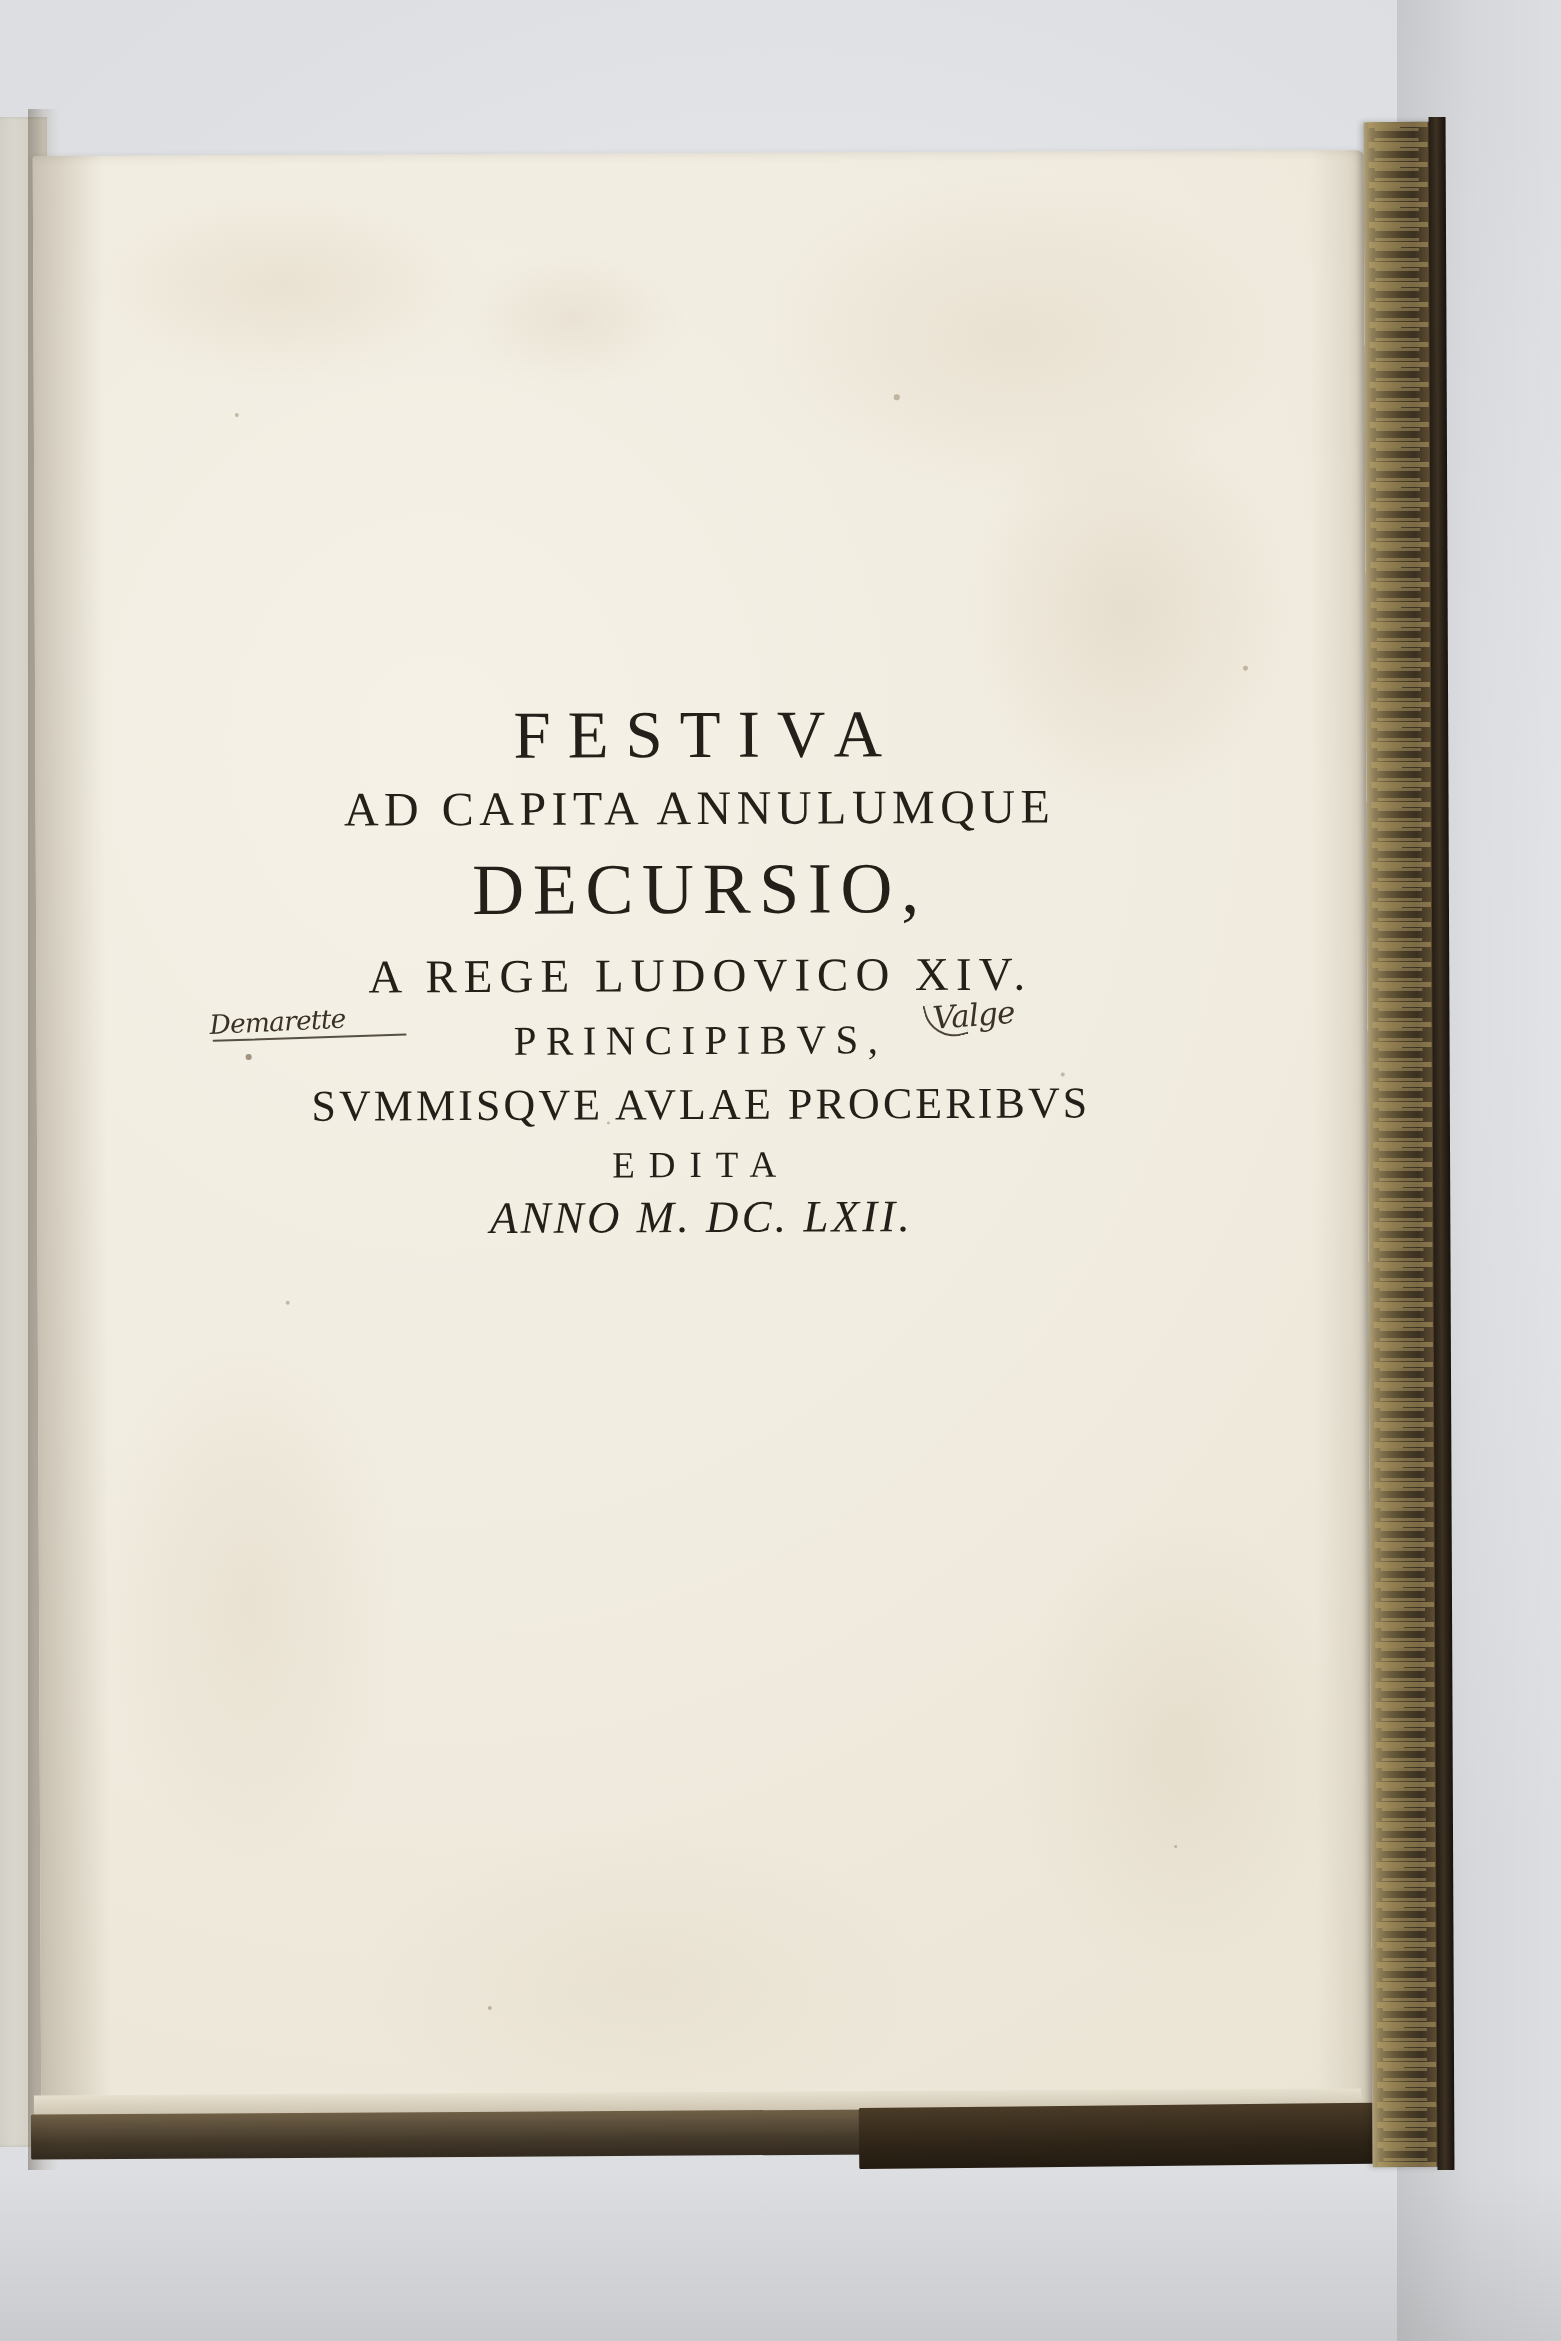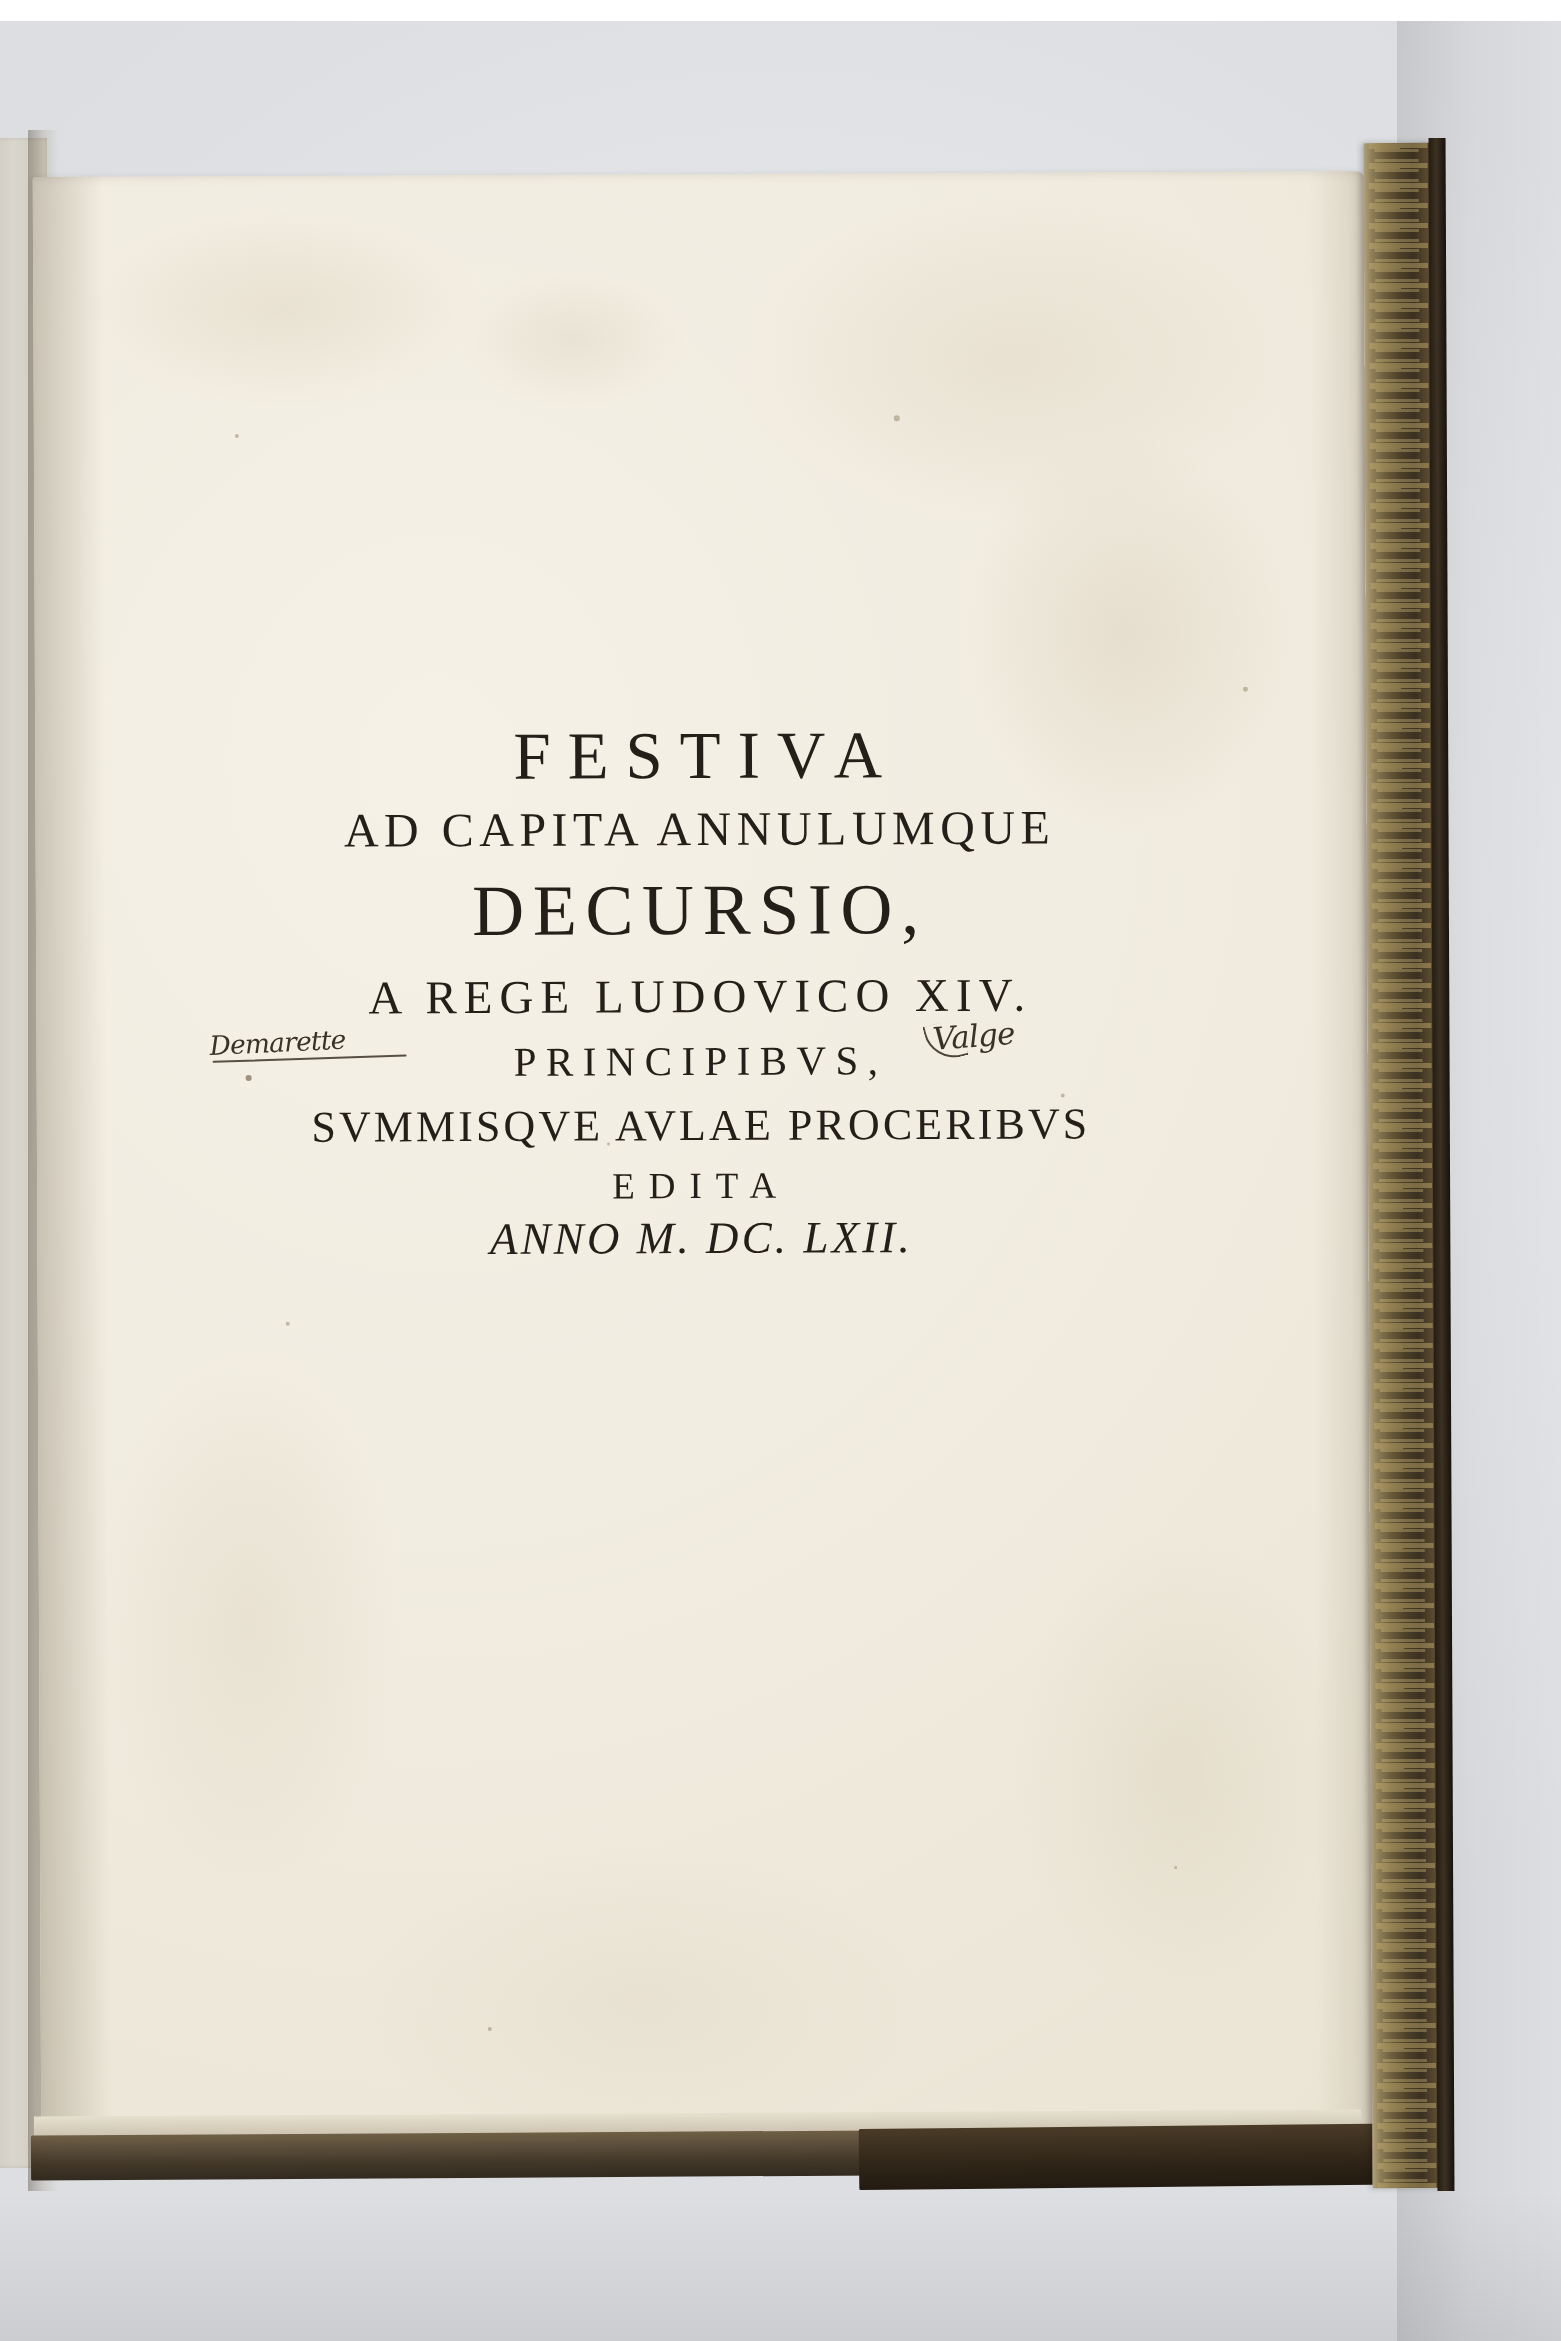--- a/index.html
+++ b/index.html
@@ -14,21 +14,20 @@
     font-family: "Liberation Serif", serif;
   }
 
   
   .photo {
     position: absolute;
     inset: 0;
     background: #e9eaec;
     background-image:
       radial-gradient(ellipse 70% 50% at 50% 42%, #eeeff1 0%, #e4e5e8 60%, #dddee1 100%);
-    margin-top: 21px;
   }
 
   
   .table-shade {
     position: absolute;
     left: 1397px;
     top: 0;
     width: 164px;
     height: 2342px;
     background: linear-gradient(to right, rgba(0,0,0,0.10) 0%, rgba(0,0,0,0.03) 45%, rgba(0,0,0,0) 100%);

